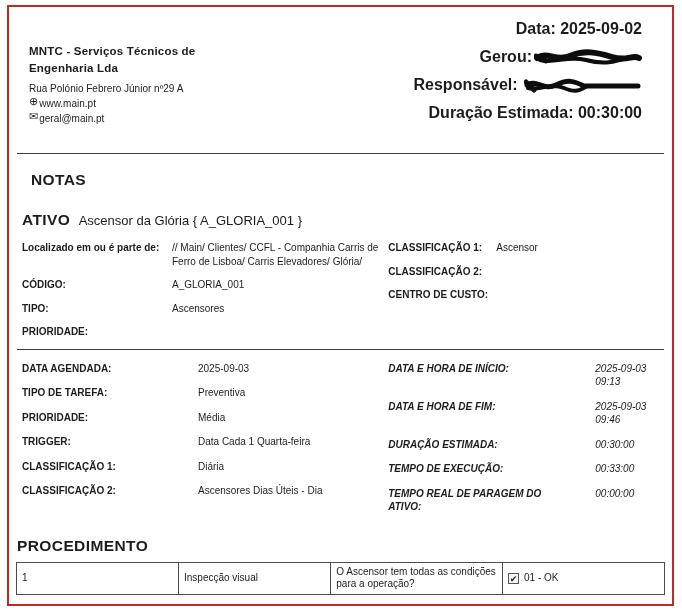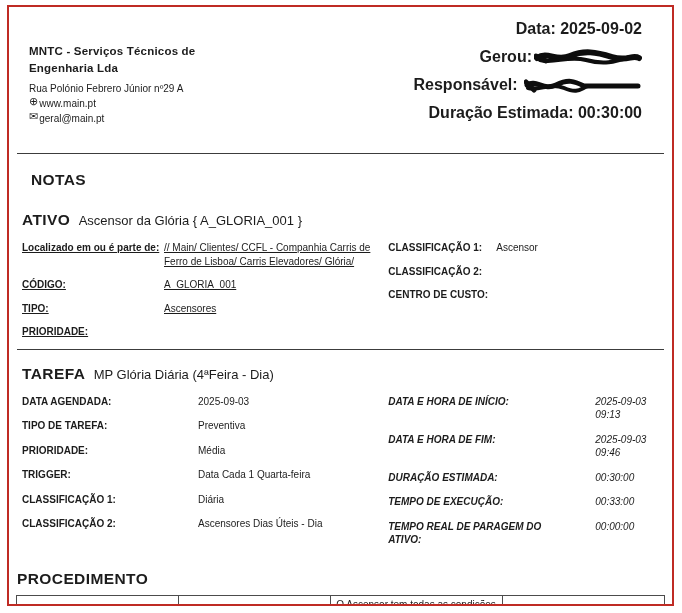--- a/index.html
+++ b/index.html
@@ -26,21 +26,21 @@
   .sec-sub { font-size:13px; font-weight:normal; letter-spacing:0; margin-left:4px; }
   .notas-wrap { margin:17px 0 0 22px; }
   .ativo-head { margin:22px 0 0 13px; }
   .tarefa-head { margin:15px 0 0 13px; }
   .proc-head { margin:12px 0 0 8px; }
   
   .fields-flex { display:flex; margin:12px 13px 0 13px; }
   .fgroup-left { width:57.5%; padding-right:6px; }
   .fgroup-right { width:42.5%; }
   .frow { display:grid; margin-bottom:10px; font-size:10px; line-height:1.35; }
-  .ativo .fgroup-left .frow { grid-template-columns:142px 1fr; column-gap:0;text-decoration:underline; }
+  .ativo .fgroup-left .frow { grid-template-columns:142px 1fr; column-gap:8px; }
   .ativo .fgroup-right .frow { grid-template-columns:100px 1fr; column-gap:8px; }
   .tarefa .fgroup-left .frow { grid-template-columns:145px 1fr; column-gap:8px; margin-bottom:11px;gap:31px; }
   .tarefa .fgroup-right .frow { grid-template-columns:183px 1fr; column-gap:24px; margin-bottom:11px;font-style:italic; }
   .flabel { font-weight:bold; }
   
   .proc-table { width:calc(100% - 14px); margin:7px 7px 0 7px; border-collapse:collapse; table-layout:fixed; font-size:10px; }
   .proc-table td { border:1.2px solid #4c4c4c; padding:3px 5px; vertical-align:middle; height:27px; line-height:1.25; }
   .col-num { width:25%; } .col-tipo { width:23.5%; } .col-desc { width:26.5%; } .col-res { width:25%; }
   .cb-box {
     display:inline-block; width:11px; height:11px; border:1.2px solid #555;
@@ -138,24 +138,20 @@
           <span class="flabel">CENTRO DE CUSTO:</span>
           <span class="fvalue"></span>
         </div>
       </div>
     </div>
   </div>
 
   <hr class="divider">
 
   <div class="tarefa">
-    <div class="tarefa-head">
-      <h2 class="sec-title">TAREFA</h2>
-      <span class="sec-sub">MP Glória Diária (4ªFeira - Dia)</span>
-    </div>
     <div class="fields-flex">
       <div class="fgroup-left">
         <div class="frow">
           <span class="flabel">DATA AGENDADA:</span>
           <span class="fvalue">2025-09-03</span>
         </div>
         <div class="frow">
           <span class="flabel">TIPO DE TAREFA:</span>
           <span class="fvalue">Preventiva</span>
         </div>

